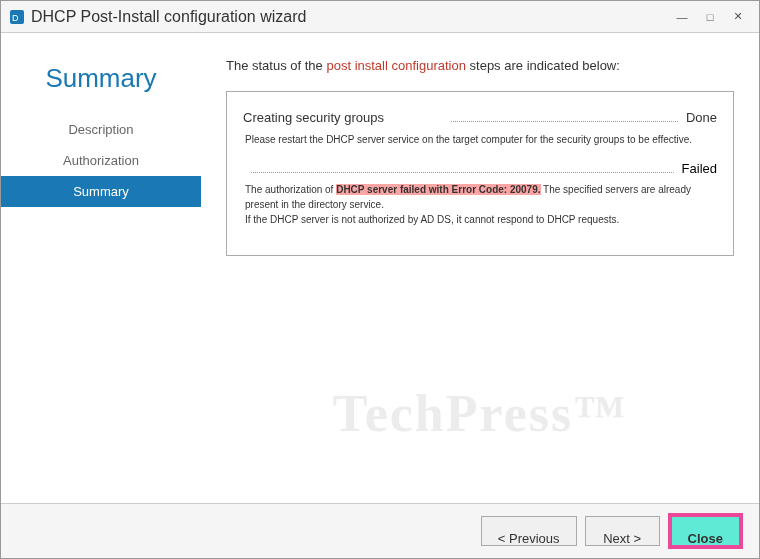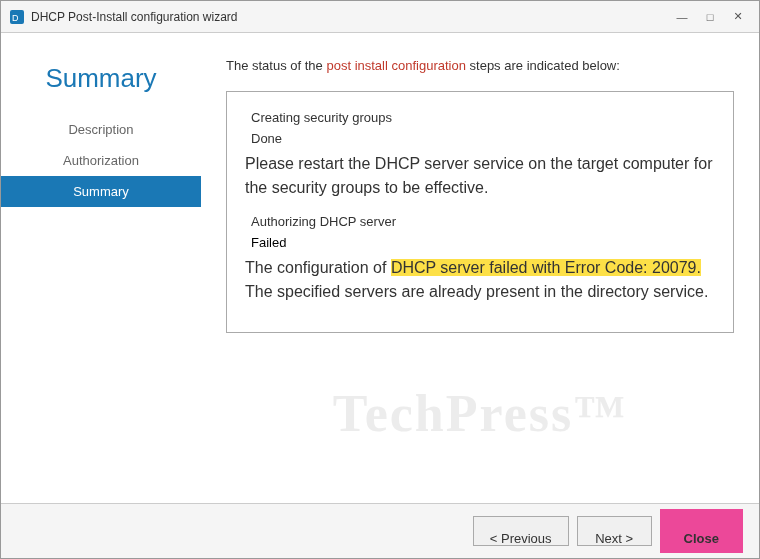--- a/index.html
+++ b/index.html
@@ -36,21 +36,21 @@
     }
 
     .title-bar-icon {
       width: 16px;
       height: 16px;
       margin-right: 6px;
       flex-shrink: 0;
     }
 
     .title-bar-title {
-      font-size: 12px;
+      font-size: 16px;
       color: #333;
       flex: 1;
     }
 
     .title-bar-controls {
       display: flex;
       gap: 2px;
     }
 
     .title-bar-btn {
@@ -123,21 +123,20 @@
       background: #fff;
       font-size: 12.5px;
       color: #333;
       line-height: 1.5;
     }
 
     .status-row {
       display: flex;
       align-items: baseline;
       margin-bottom: 4px;
-      flex-direction: column;
     }
 
     .status-label {
       min-width: 200px;
       color: #333;
       font-size: 13px;
     }
 
     .status-dots {
       flex: 1;
@@ -154,29 +153,30 @@
 
     .status-value.done {
       color: #333;
     }
 
     .status-value.failed {
       color: #000000;
     }
 
     .status-detail {
-      font-size: 16px;
+      font-size: 10px;
       color: #333;
       margin-bottom: 12px;
       padding-left: 2px;
     }
 
     .highlight-error {
-      background: #fde047;
-      color: #333;
+      background: #fca5a5;
+      color: #333;
+      font-weight: bold;
     }
 
     .watermark {
       position: absolute;
       bottom: 60px;
       left: 50%;
       transform: translateX(-50%);
       font-size: 52px;
       color: rgba(180, 180, 180, 0.25);
       font-weight: bold;
@@ -204,22 +204,22 @@
       padding: 14px 16px;
       font-size: 13px;
       background: #f0f0f0;
       border: 1px solid #aaa;
       cursor: pointer;
       color: #333;
       min-width: 75px;
     }
 
     .footer-btn.active {
-      background: #ec4899;
-      border: 8px solid #ec4899;
+      background: #5eead4;
+      border: 4px solid #ec4899;
       font-weight: 600;
     }
 
     .footer-btn:disabled {
       color: #999;
       cursor: default;
     }
   </style>
 </head>
 <body>
@@ -264,26 +264,26 @@
       <div class="status-box">
 
         <div class="status-row">
           <span class="status-label">Creating security groups</span>
           <span class="status-dots"></span>
           <span class="status-value done">Done</span>
         </div>
         <div class="status-detail">Please restart the DHCP server service on the target computer for the security groups to be effective.</div>
 
         <div class="status-row">
-          <span class="status-label">Authorizing DHCP server</span>
           <span class="status-dots"></span>
           <span class="status-value failed">Failed</span>
         </div>
         <div class="status-detail">
-          <span>The configuration of </span><span class="highlight-error">DHCP server failed with Error Code: 20079.</span><span> The specified servers are already present in the directory service.</span><br>
+          <span>The authorization of </span><span class="highlight-error">DHCP server failed with Error Code: 20079.</span><span> The specified servers are already present in the directory service.</span><br>
+          <span>If the DHCP server is not authorized by AD DS, it cannot respond to DHCP requests.</span>
         </div>
       </div>
 
       <div class="watermark">TechPress™</div>
     </div>
   </div>
 
   <div class="footer">
     <button class="footer-btn">&lt; Previous</button>
     <button class="footer-btn">Next &gt;</button>

